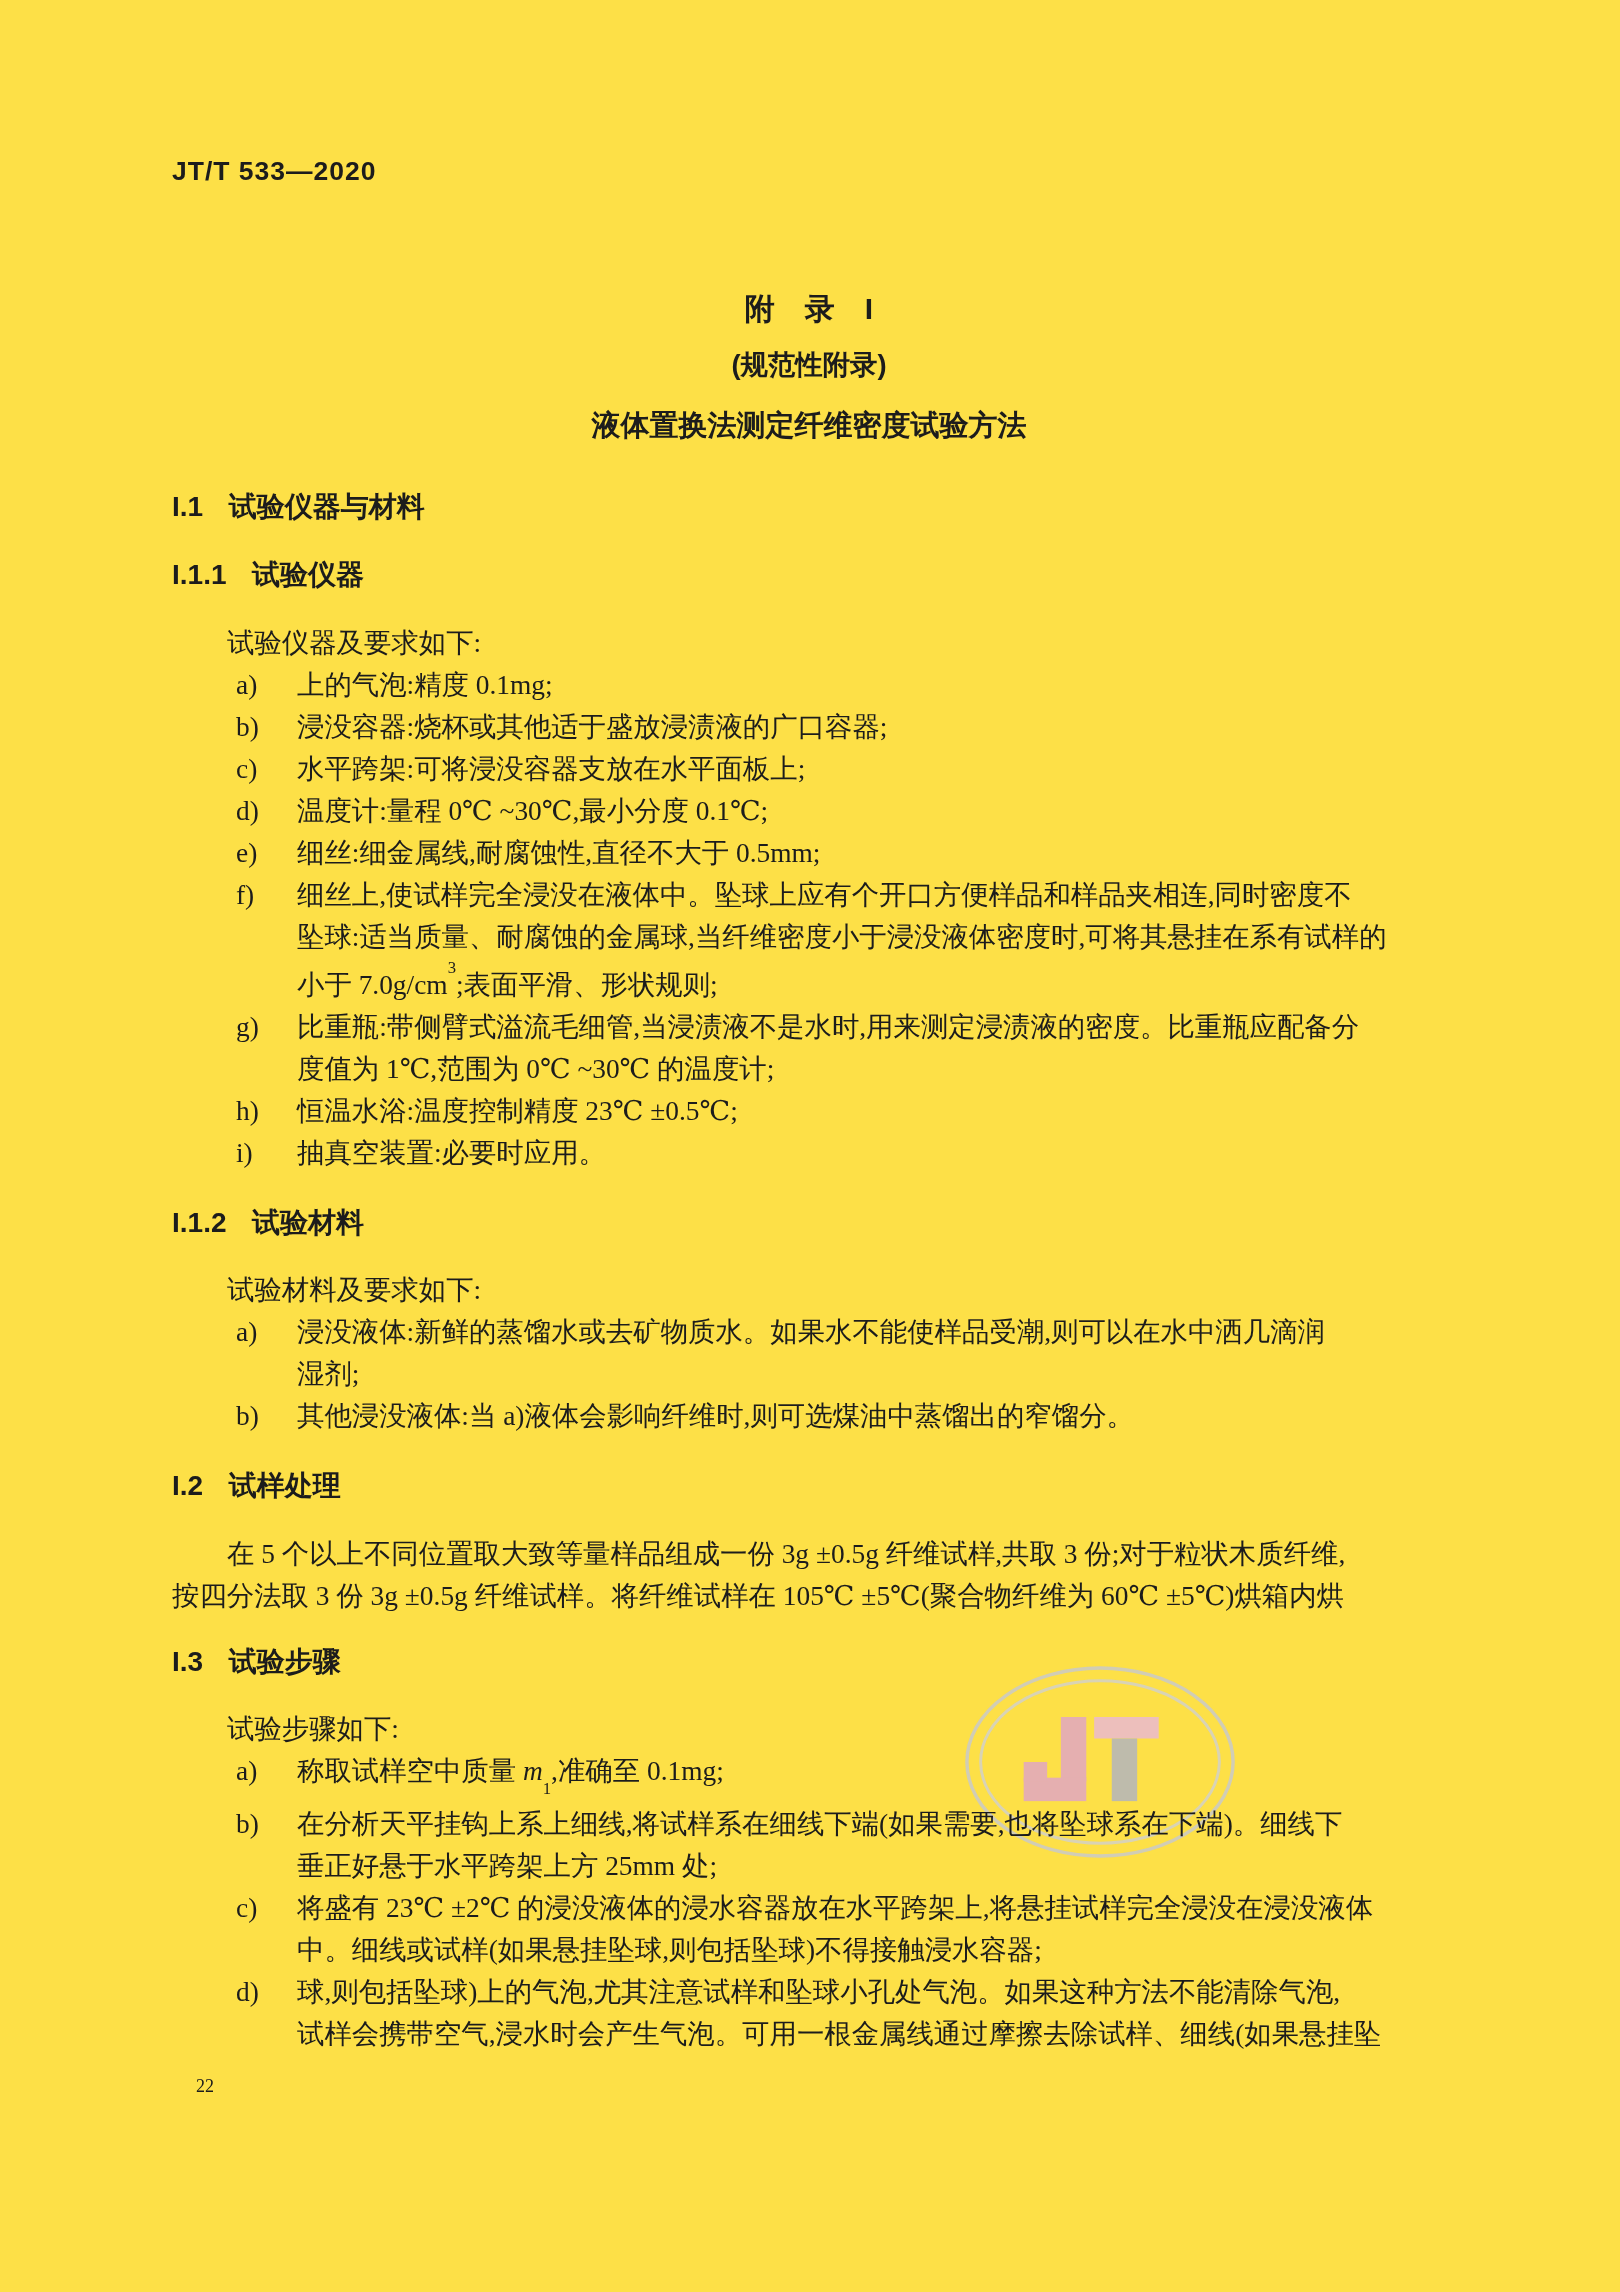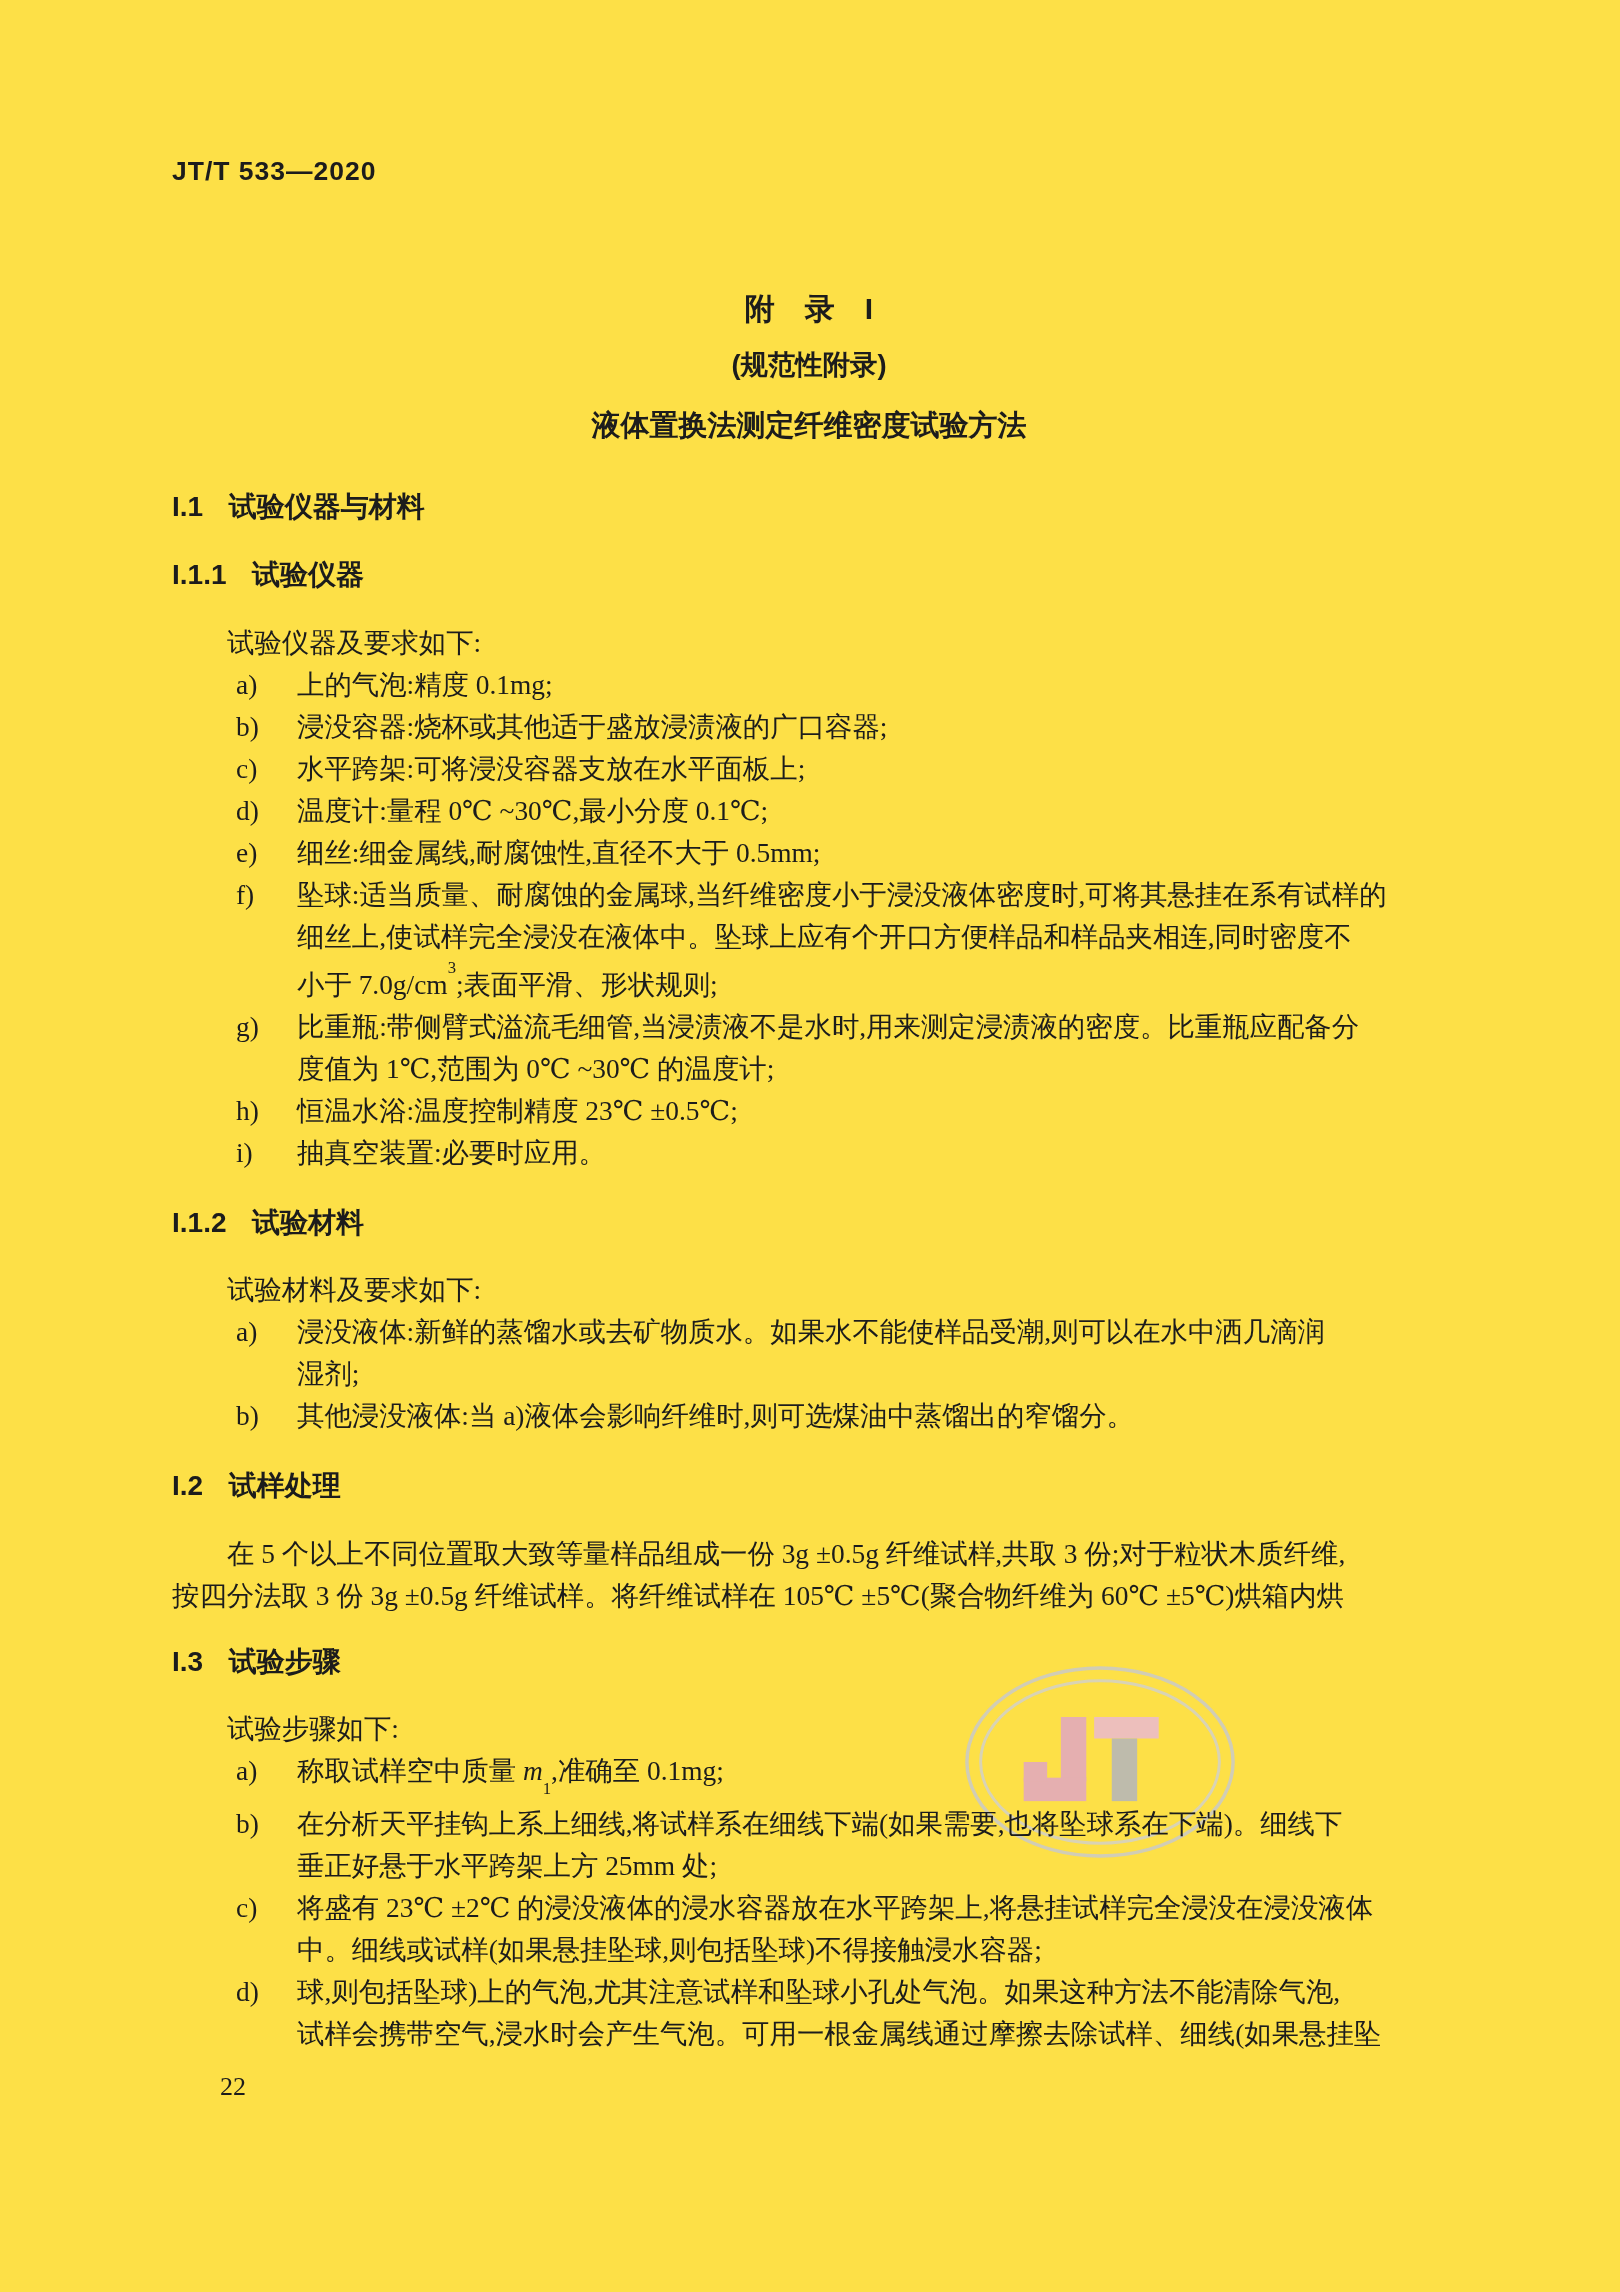--- a/index.html
+++ b/index.html
@@ -33,21 +33,21 @@
   .para{margin-top:26.5px;font-size:27.4px;line-height:42px;}
   .para .ln{white-space:nowrap;line-height:42px;}
   .para .ln.first{text-indent:55px;}
   .list{margin:0;}
   .li{position:relative;padding-left:125px;font-size:27.4px;line-height:42px;}
   .li .lbl{position:absolute;left:64px;top:0;line-height:42px;}
   .ln{white-space:nowrap;line-height:42px;}
   sup.s3{font-size:16.7px;position:relative;top:-10.8px;}
   sub.s1{font-size:16.7px;position:relative;top:6.9px;}
   .var{font-style:italic;font-family:"Liberation Serif","DejaVu Serif",serif;}
-  .pageno{position:absolute;left:196px;top:2070px;font-size:26px;line-height:33px;margin-left:24px;}
+  .pageno{position:absolute;left:196px;top:2070px;font-size:18px;line-height:33px;}
   .watermark{position:absolute;left:963px;top:1664px;width:274px;height:196px;z-index:0;pointer-events:none;}
   .content,.pageno{z-index:1;}
 </style>
 </head>
 <body>
 
 <div class="page">
 
   <svg class="watermark" viewBox="0 0 280 200" xmlns="http://www.w3.org/2000/svg" aria-hidden="true">
     <ellipse cx="140" cy="100" rx="136" ry="96" fill="none" stroke="#c9c9c9" stroke-width="3.5" opacity="0.85"></ellipse>
@@ -97,22 +97,22 @@
       <div class="li">
         <span class="lbl">d)</span>
         <div class="ln">温度计:量程 0℃ ~30℃,最小分度 0.1℃;</div>
       </div>
       <div class="li">
         <span class="lbl">e)</span>
         <div class="ln">细丝:细金属线,耐腐蚀性,直径不大于 0.5mm;</div>
       </div>
       <div class="li">
         <span class="lbl">f)</span>
+        <div class="ln">细丝上,使试样完全浸没在液体中。坠球上应有个开口方便样品和样品夹相连,同时密度不</div>
         <div class="ln">坠球:适当质量、耐腐蚀的金属球,当纤维密度小于浸没液体密度时,可将其悬挂在系有试样的</div>
-        <div class="ln">细丝上,使试样完全浸没在液体中。坠球上应有个开口方便样品和样品夹相连,同时密度不</div>
         <div class="ln">
           <span>小于 7.0g/cm</span><sup class="s3">3</sup><span>;表面平滑、形状规则;</span>
         </div>
       </div>
       <div class="li">
         <span class="lbl">g)</span>
         <div class="ln">比重瓶:带侧臂式溢流毛细管,当浸渍液不是水时,用来测定浸渍液的密度。比重瓶应配备分</div>
         <div class="ln">度值为 1℃,范围为 0℃ ~30℃ 的温度计;</div>
       </div>
       <div class="li">

